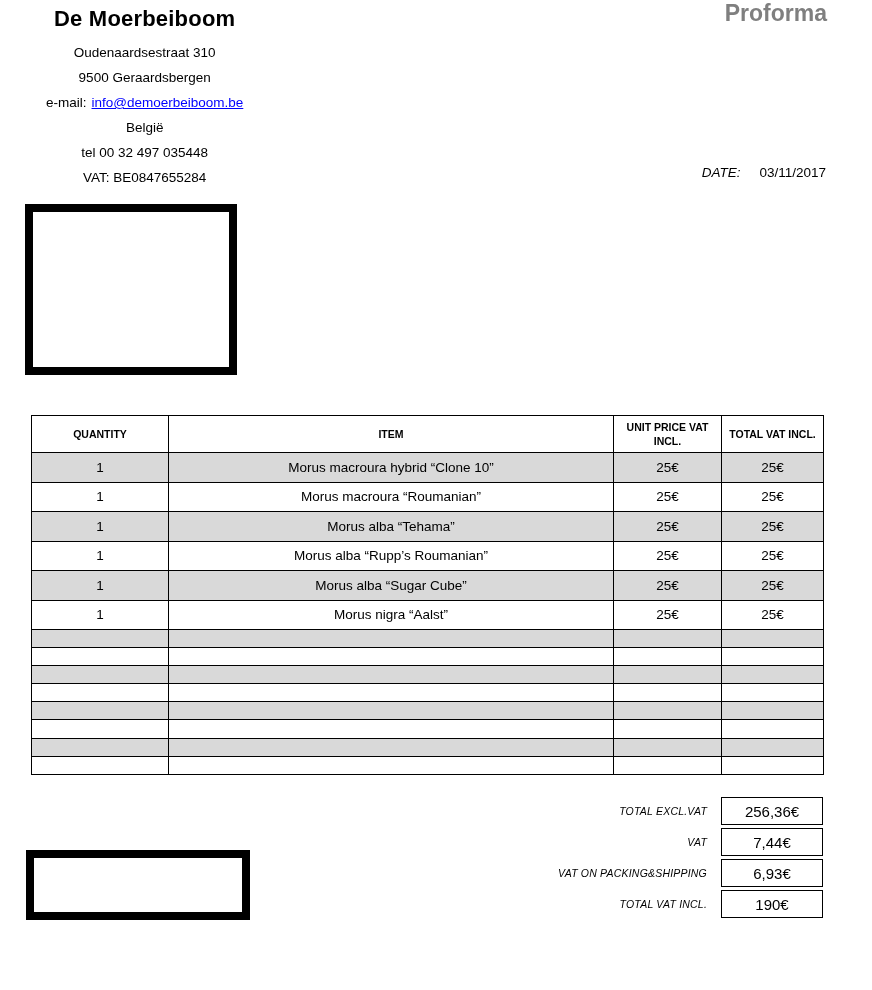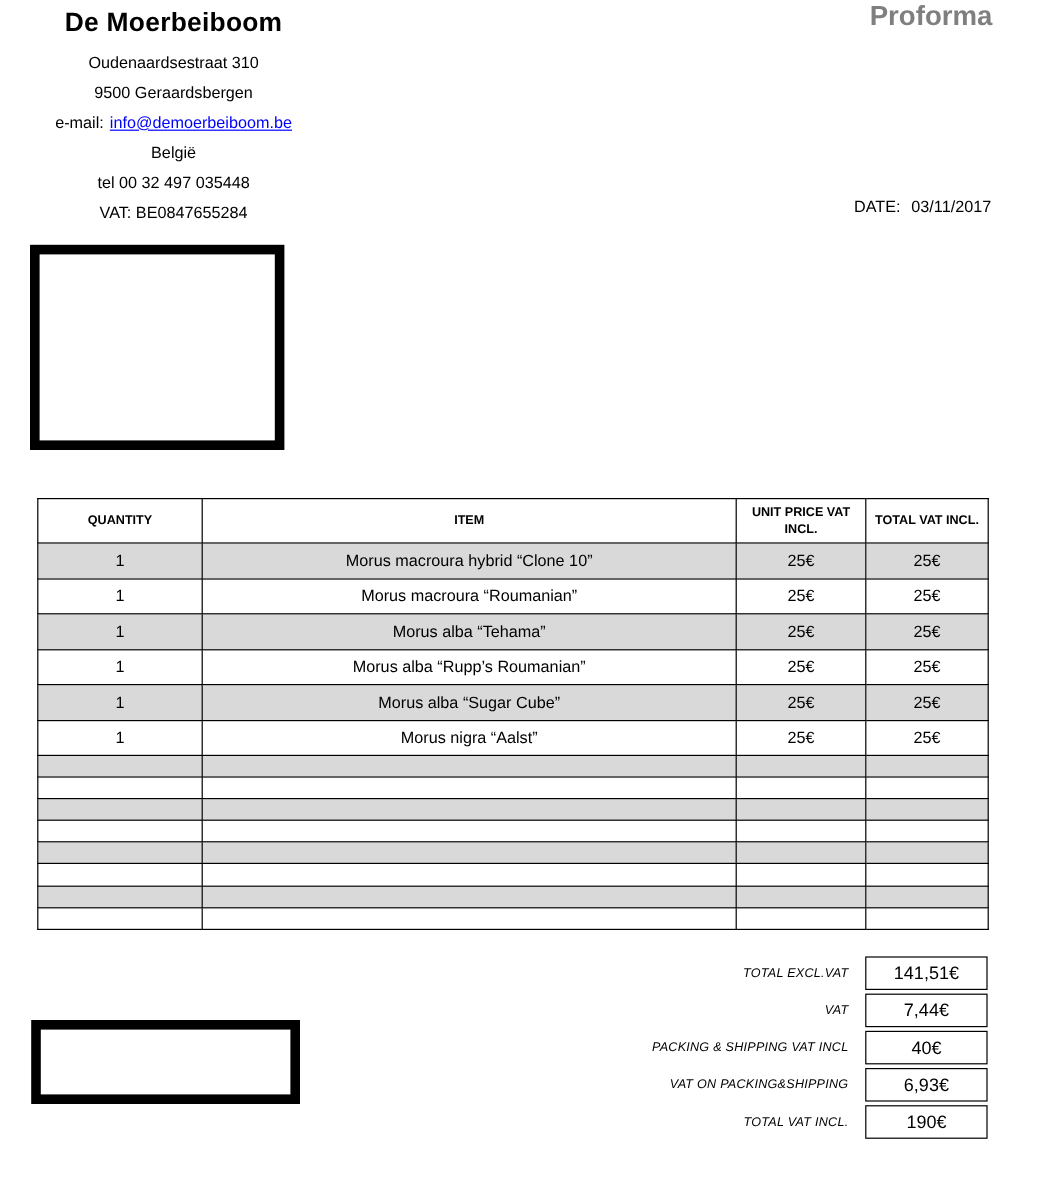--- a/index.html
+++ b/index.html
@@ -22,21 +22,21 @@
 
   
   .proforma-label {
     position: absolute; top: 0px; right: 45px;
     font-size: 23px; font-weight: bold; color: #7f7f7f;
   }
   .date-line {
     position: absolute; top: 165px; right: 46px;
     font-size: 13.5px;
   }
-  .date-line .lbl { margin-right: 9px; }
+  .date-line .lbl { margin-right: 19px; font-style: italic; }
 
   
   .logo-box {
     position: absolute; left: 25px; top: 204px;
     width: 212px; height: 171px;
     border: 8px solid #000; background: #fff;
   }
   .stamp-box {
     position: absolute; left: 26px; top: 850px;
     width: 224px; height: 70px;
@@ -199,31 +199,27 @@
         <td></td>
         <td></td>
         <td></td>
       </tr>
   </tbody>
 </table>
 
 <div class="totals">
   <div class="totals-row">
     <div class="totals-label">TOTAL EXCL.VAT</div>
-    <div class="totals-value">141,51€</div>
+    <div class="totals-value">256,36€</div>
   </div>
   <div class="totals-row">
     <div class="totals-label">VAT</div>
     <div class="totals-value">7,44€</div>
   </div>
   <div class="totals-row">
-    <div class="totals-label">PACKING &amp; SHIPPING VAT INCL</div>
-    <div class="totals-value">40€</div>
-  </div>
-  <div class="totals-row">
     <div class="totals-label">VAT ON PACKING&amp;SHIPPING</div>
     <div class="totals-value">6,93€</div>
   </div>
   <div class="totals-row">
     <div class="totals-label">TOTAL VAT INCL.</div>
     <div class="totals-value">190€</div>
   </div>
 </div>
 
 <div class="stamp-box"></div>

